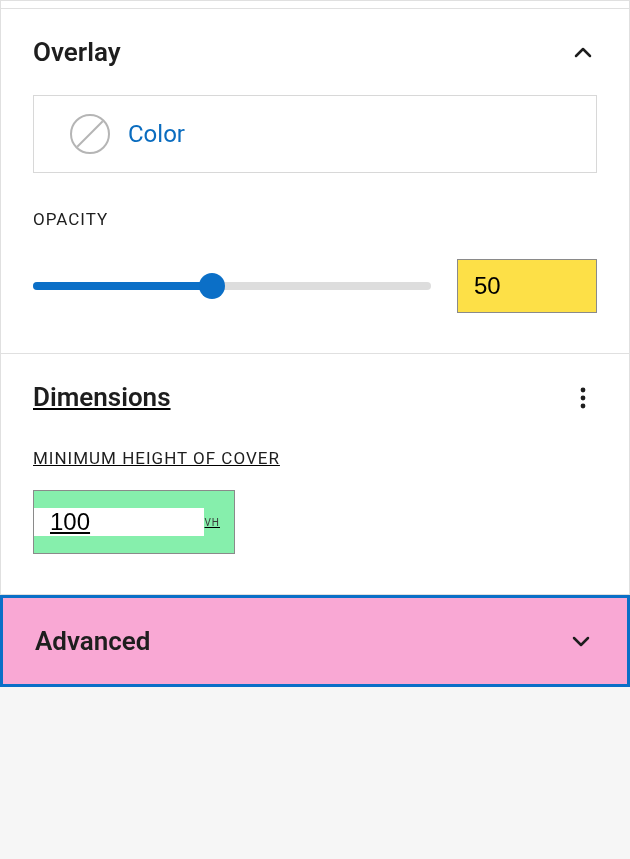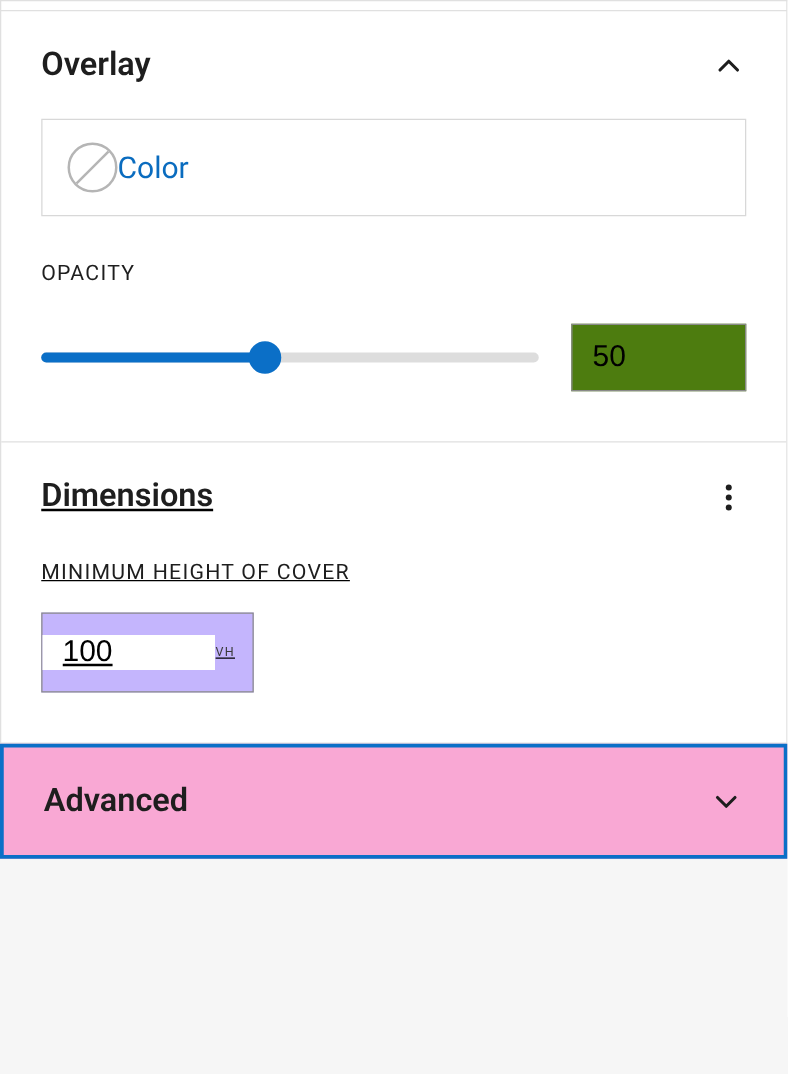--- a/index.html
+++ b/index.html
@@ -40,23 +40,24 @@
     .chevron-up, .chevron-down {
       width: 28px;
       height: 28px;
       display: flex;
       align-items: center;
       justify-content: center;
     }
     .color-button {
       margin-top: 28px;
       border: 1px solid #d8d8d8;
-      padding: 18px 20px;
-      display: flex;
-      align-items: center;
+      padding: 18px 36px;
+      display: flex;
+      align-items: center;
+      gap: 18px;
       cursor: pointer;
     }
     .color-swatch {
       width: 40px;
       height: 40px;
       border-radius: 50%;
       border: 2px solid #b5b5b5;
       background: #fff;
       position: relative;
       flex-shrink: 0;
@@ -114,41 +115,41 @@
       top: 50%;
       transform: translate(-50%, -50%);
     }
     .number-input {
       width: 140px;
       height: 54px;
       border: 1px solid #8a8a8a;
       font-size: 24px;
       padding: 0 16px;
       outline: none;
-      background: #4d7c0f;
+      background: #fde047;
     }
     .more-menu {
       width: 28px;
       height: 28px;
       display: flex;
       align-items: center;
       justify-content: center;
       cursor: pointer;
     }
     .minheight-row {
       margin-top: 22px;
       display: flex;
     }
     .unit-input {
       height: 64px;
       border: 1px solid #8a8a8a;
       display: flex;
       align-items: center;
-      width: 170px;
-      background: #c4b5fd;
+      width: 202px;
+      background: #86efac;
     }
     .unit-value {
       flex: 1;
       border: none;
       font-size: 24px;
       padding: 0 16px;
       outline: none;
       width: 100%;
     }
     .unit-suffix {

